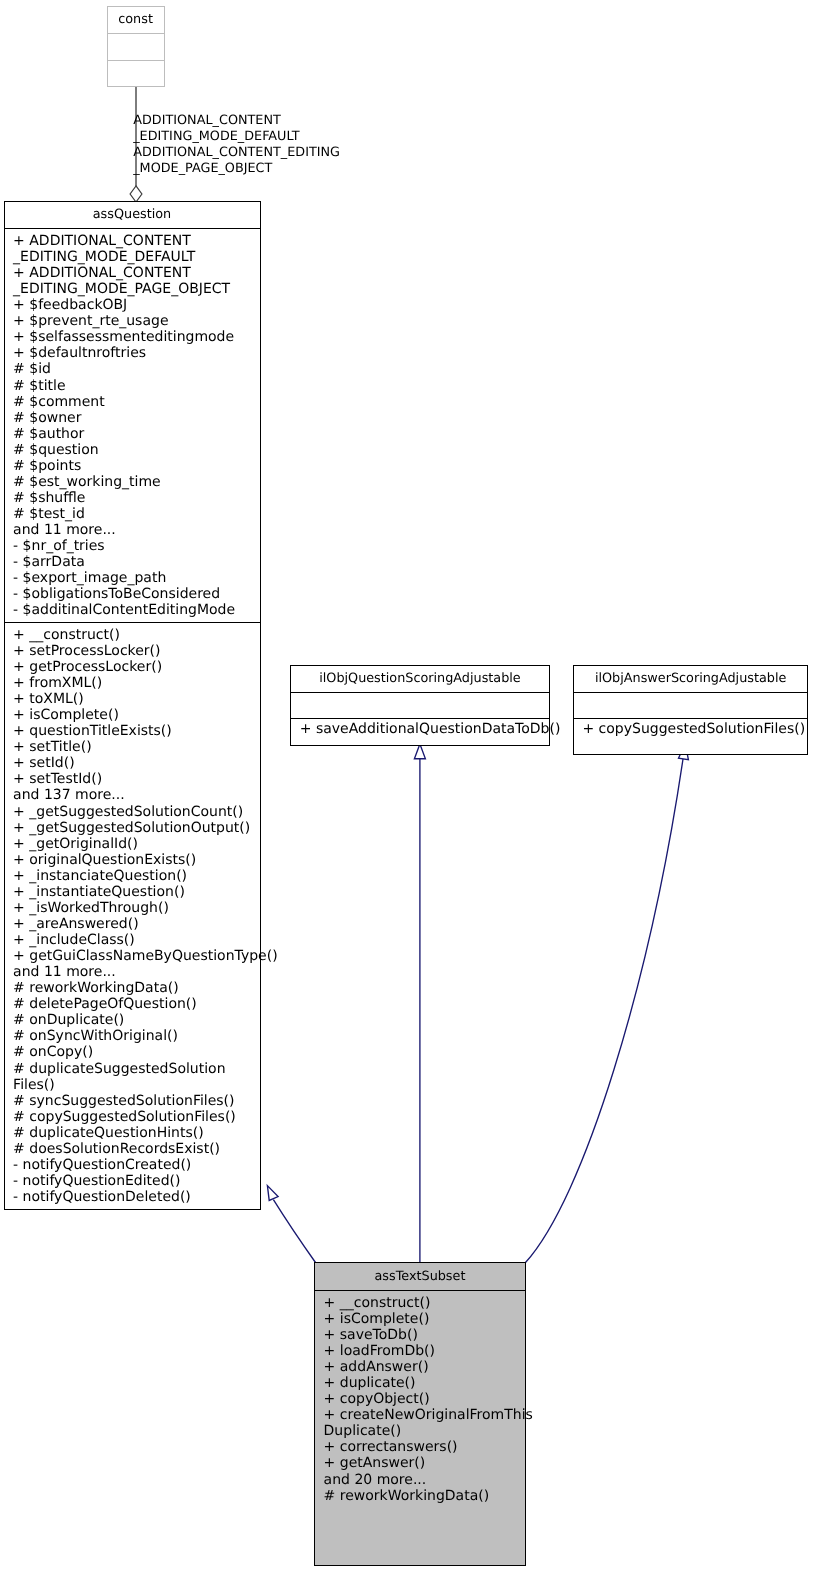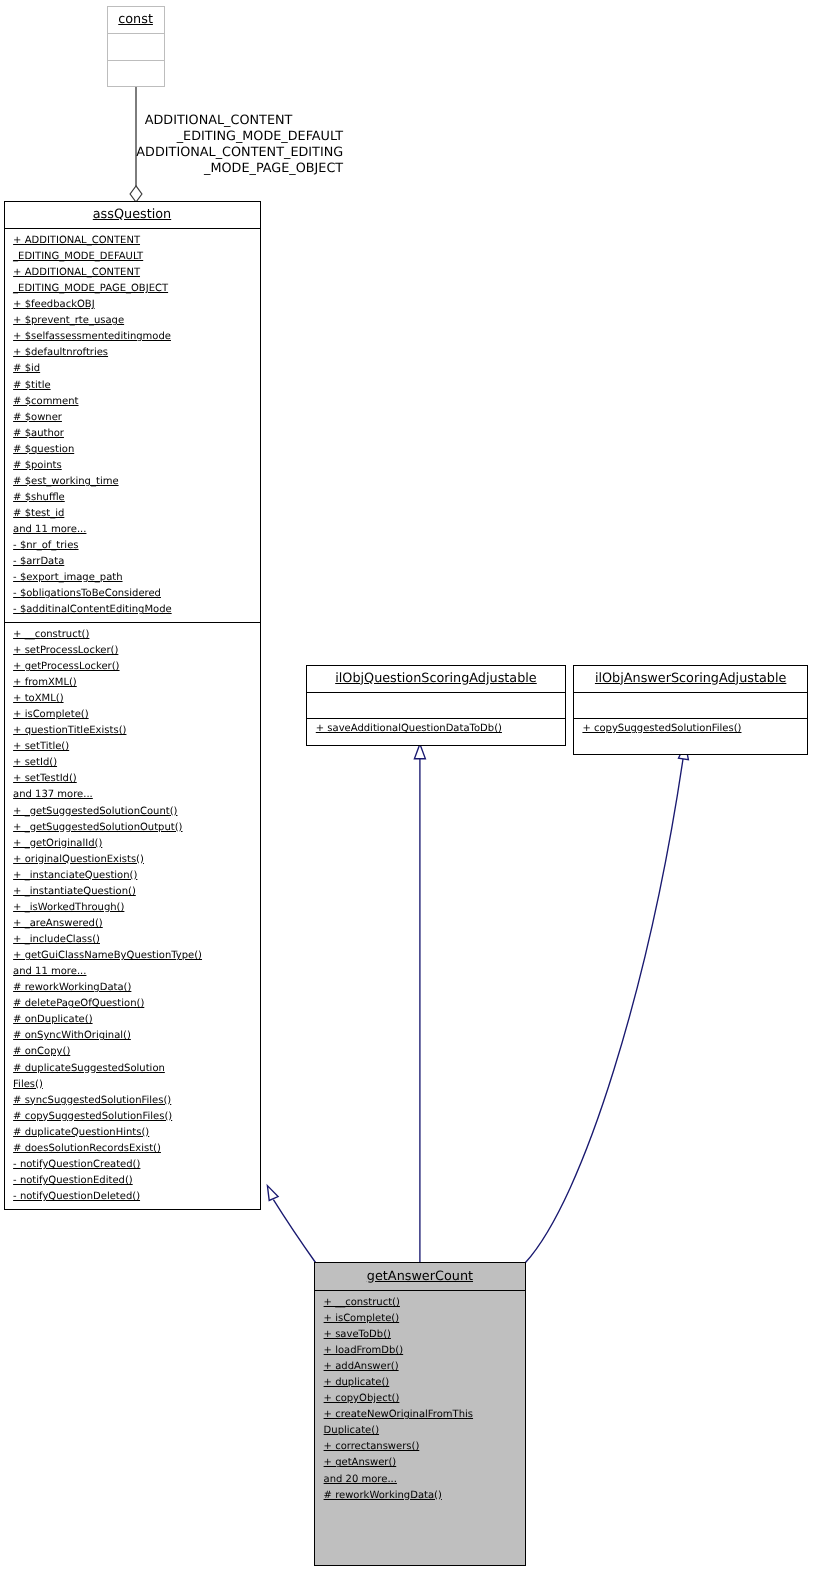--- a/index.html
+++ b/index.html
@@ -3,31 +3,31 @@
 <meta charset="utf-8">
 <title>assTextSubset Class Reference</title>
 <style>
   html,body{margin:0;padding:0;background:#ffffff;}
   body{width:813px;height:1573px;position:relative;
        font-family:"DejaVu Sans","Liberation Sans",sans-serif;
        -webkit-font-smoothing:antialiased;text-rendering:geometricPrecision;}
   #stage{position:absolute;left:0;top:0;width:813px;height:1573px;overflow:hidden;background:#fff;
          filter:opacity(99.99%);}
   svg#edges{position:absolute;left:0;top:0;width:813px;height:1573px;pointer-events:none;}
-  .node{position:absolute;box-sizing:border-box;border:1px solid #000;background:#fff;text-decoration:underline;}
+  .node{position:absolute;box-sizing:border-box;border:1px solid #000;background:#fff;}
   .node.light{border:1px solid #bdbdbd;}
   .node.filled{background:#bfbfbf;}
   .sec{box-sizing:border-box;}
   .sec.title{text-align:center;font-size:12.8px;line-height:16.06px;padding:5.2px 3px 5.2px 3px;}
-  .sec.body{border-top:1px solid #000;font-size:10px;line-height:16.06px;padding:4px 3px 3.4px 8.6px;
+  .sec.body{border-top:1px solid #000;font-size:14px;line-height:16.06px;padding:4px 3px 3.4px 8.6px;
             white-space:pre;}
   .node.light .sec.body{border-top:1px solid #bdbdbd;}
   .sec.body .row,.edgelabel .row{display:block;}
   .sec.body.onerow{padding-top:2px;padding-bottom:5px;}
-  .edgelabel{position:absolute;font-size:12.8px;line-height:16.06px;text-align:right;color:#000;}
+  .edgelabel{position:absolute;font-size:12.8px;line-height:16.06px;text-align:left;color:#000;}
   .edgelabel .row{white-space:nowrap;}
   .edgelabel .row.l1{margin-right:50.8px;}
 </style>
 </head>
 <body>
 
 <div id="stage">
 
   <svg id="edges" viewBox="0 0 813 1573">
     <g>
@@ -63,31 +63,31 @@
 
   <div class="node" style="left:3.5px;top:200.5px;width:257px;height:1009.3px;">
     <div class="sec title">assQuestion</div>
     <div class="sec body" id="assq-attrs"><span class="row">+ ADDITIONAL_CONTENT
 _EDITING_MODE_DEFAULT</span><span class="row">+ ADDITIONAL_CONTENT
 _EDITING_MODE_PAGE_OBJECT</span><span class="row">+ $feedbackOBJ</span><span class="row">+ $prevent_rte_usage</span><span class="row">+ $selfassessmenteditingmode</span><span class="row">+ $defaultnroftries</span><span class="row"># $id</span><span class="row"># $title</span><span class="row"># $comment</span><span class="row"># $owner</span><span class="row"># $author</span><span class="row"># $question</span><span class="row"># $points</span><span class="row"># $est_working_time</span><span class="row"># $shuffle</span><span class="row"># $test_id</span><span class="row">and 11 more...</span><span class="row">- $nr_of_tries</span><span class="row">- $arrData</span><span class="row">- $export_image_path</span><span class="row">- $obligationsToBeConsidered</span><span class="row">- $additinalContentEditingMode</span></div>
     <div class="sec body" id="assq-ops"><span class="row">+ __construct()</span><span class="row">+ setProcessLocker()</span><span class="row">+ getProcessLocker()</span><span class="row">+ fromXML()</span><span class="row">+ toXML()</span><span class="row">+ isComplete()</span><span class="row">+ questionTitleExists()</span><span class="row">+ setTitle()</span><span class="row">+ setId()</span><span class="row">+ setTestId()</span><span class="row">and 137 more...</span><span class="row">+ _getSuggestedSolutionCount()</span><span class="row">+ _getSuggestedSolutionOutput()</span><span class="row">+ _getOriginalId()</span><span class="row">+ originalQuestionExists()</span><span class="row">+ _instanciateQuestion()</span><span class="row">+ _instantiateQuestion()</span><span class="row">+ _isWorkedThrough()</span><span class="row">+ _areAnswered()</span><span class="row">+ _includeClass()</span><span class="row">+ getGuiClassNameByQuestionType()</span><span class="row">and 11 more...</span><span class="row"># reworkWorkingData()</span><span class="row"># deletePageOfQuestion()</span><span class="row"># onDuplicate()</span><span class="row"># onSyncWithOriginal()</span><span class="row"># onCopy()</span><span class="row"># duplicateSuggestedSolution
 Files()</span><span class="row"># syncSuggestedSolutionFiles()</span><span class="row"># copySuggestedSolutionFiles()</span><span class="row"># duplicateQuestionHints()</span><span class="row"># doesSolutionRecordsExist()</span><span class="row">- notifyQuestionCreated()</span><span class="row">- notifyQuestionEdited()</span><span class="row">- notifyQuestionDeleted()</span></div>
   </div>
 
-  <div class="node" style="left:290.2px;top:664.6px;width:259.6px;height:81px;margin-left:16px;">
+  <div class="node" style="left:290.2px;top:664.6px;width:259.6px;height:81px;">
     <div class="sec title">ilObjQuestionScoringAdjustable</div>
     <div class="sec body" id="iqsa-attrs" style="height:26px;"></div>
     <div class="sec body onerow" id="iqsa-ops"><span class="row">+ saveAdditionalQuestionDataToDb()</span></div>
   </div>
 
   <div class="node" style="left:572.8px;top:664.6px;width:235.7px;height:90px;">
     <div class="sec title">ilObjAnswerScoringAdjustable</div>
     <div class="sec body" id="iasa-attrs" style="height:26px;"></div>
     <div class="sec body onerow" id="iasa-ops"><span class="row">+ copySuggestedSolutionFiles()</span></div>
   </div>
 
   <div class="node filled" style="left:314px;top:1262.4px;width:211.9px;height:303.8px;">
-    <div class="sec title">getAnswerCount</div>
+    <div class="sec title">assTextSubset</div>
     <div class="sec body" id="ats-ops"><span class="row">+ __construct()</span><span class="row">+ isComplete()</span><span class="row">+ saveToDb()</span><span class="row">+ loadFromDb()</span><span class="row">+ addAnswer()</span><span class="row">+ duplicate()</span><span class="row">+ copyObject()</span><span class="row">+ createNewOriginalFromThis
 Duplicate()</span><span class="row">+ correctanswers()</span><span class="row">+ getAnswer()</span><span class="row">and 20 more...</span><span class="row"># reworkWorkingData()</span></div>
   </div>
 
 </div>
 
 </body></html>

